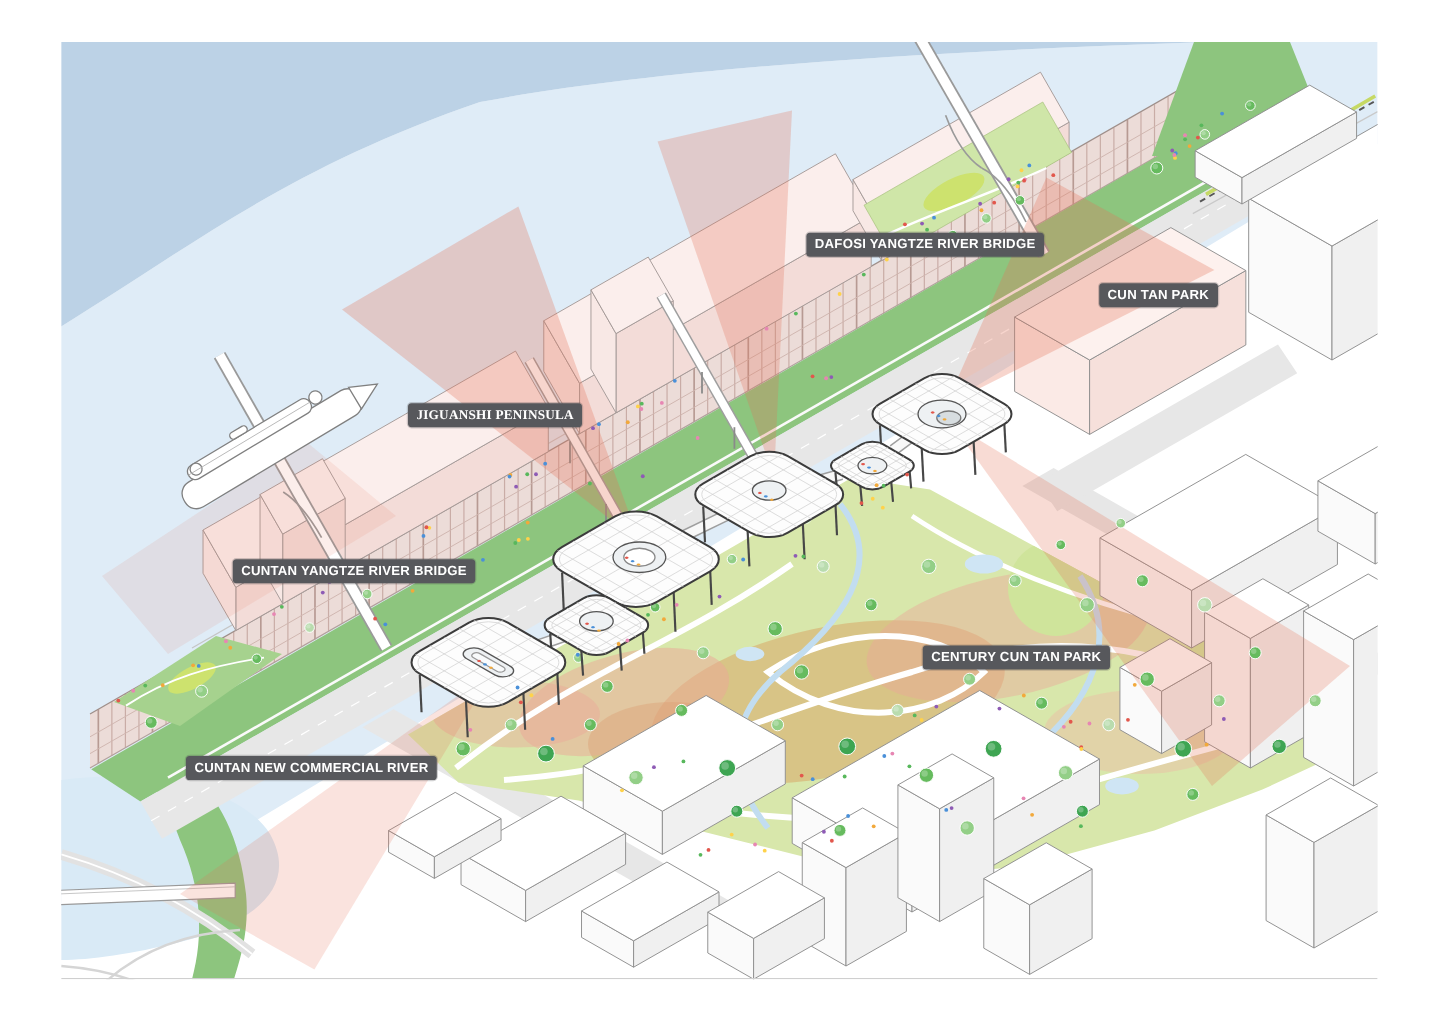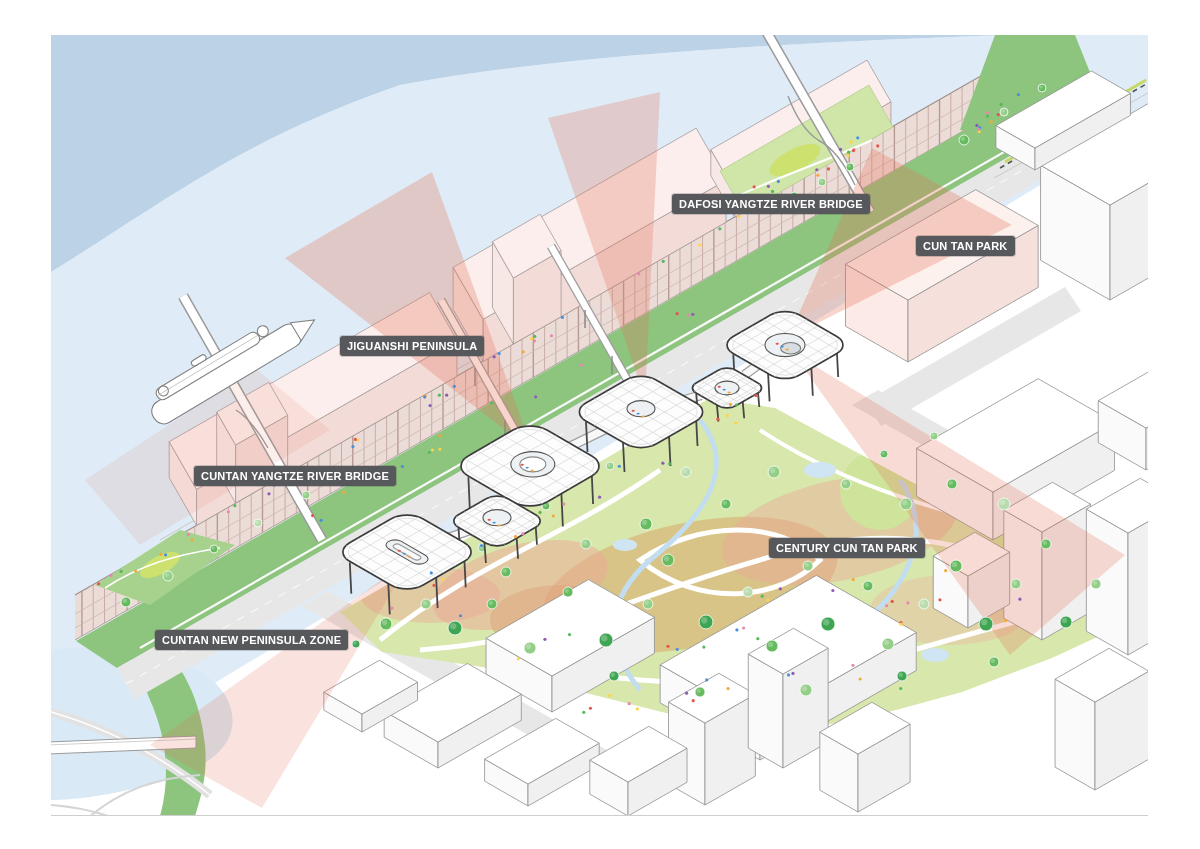--- a/index.html
+++ b/index.html
@@ -750,18 +750,18 @@
           <circle cx="491.56521702124155" cy="402.88575818216486" r="1.6" fill="#58b85c"></circle>
           <circle cx="402.43593998443976" cy="466.509013263385" r="1.6" fill="#4a90d9"></circle>
         </g>
 
     <line x1="51" y1="815.5" x2="1148" y2="815.5" stroke="#cfcfcf" stroke-width="1"></line>
   </g>
 </svg>
 
 <div class="map-label" style="left: 672px; top: 194px;">DAFOSI YANGTZE RIVER BRIDGE</div>
 <div class="map-label" style="left: 916px; top: 236px;">CUN TAN PARK</div>
-<div class="map-label" style="left: 340px; top: 336px;">JIGUANSHI PENINSULA</div>
+<div class="map-label" style="left: 340px; top: 336px; font-family: Liberation Serif, serif;">JIGUANSHI PENINSULA</div>
 <div class="map-label" style="left: 170px; top: 466px; margin-left: 24px;">CUNTAN YANGTZE RIVER BRIDGE</div>
 <div class="map-label" style="left: 723px; top: 538px; margin-left: 46px;">CENTURY CUN TAN PARK</div>
-<div class="map-label" style="left: 155px; top: 630px;">CUNTAN NEW PENINSULA ZONE</div>
+<div class="map-label" style="left: 155px; top: 630px;">CUNTAN NEW COMMERCIAL RIVER</div>
 
 </div>
 
 </body></html>

